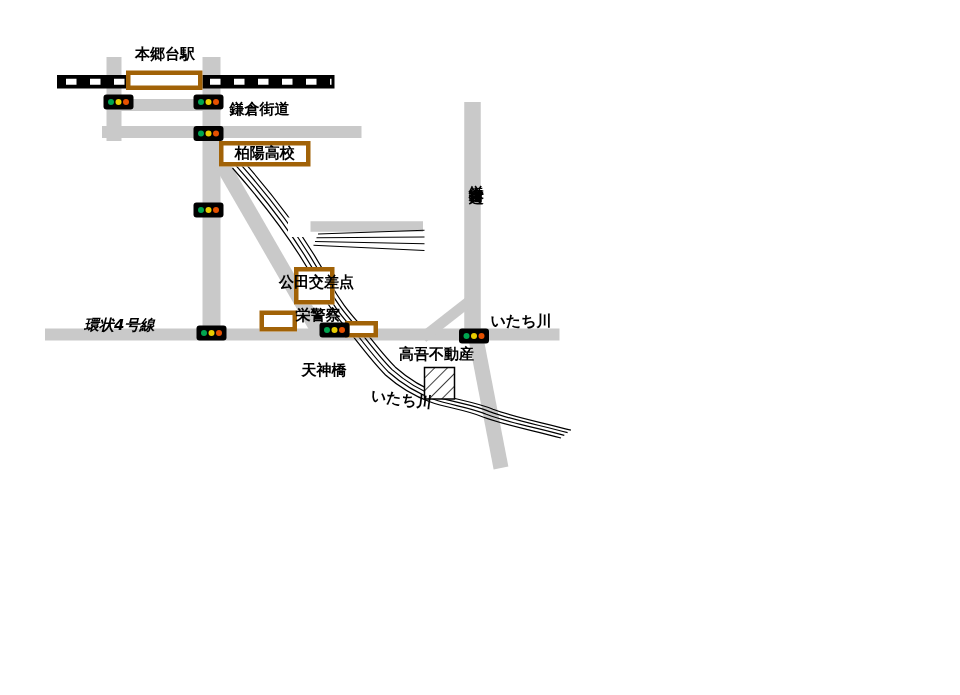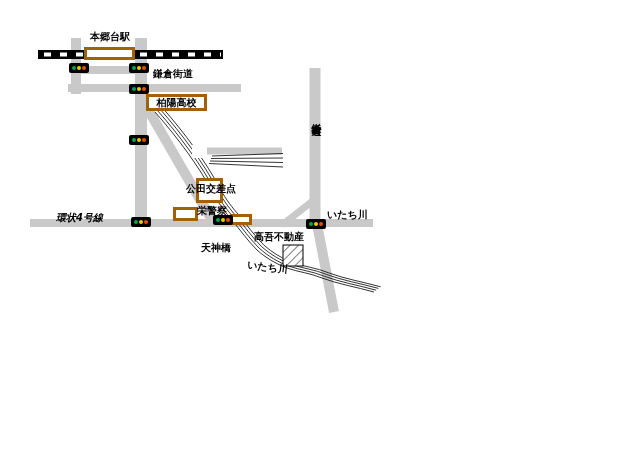--- a/index.html
+++ b/index.html
@@ -131,17 +131,17 @@
       <i class="dot-r"></i>
     </div>
 
   <div class="map-label" style="left:90px;top:32px;font-family:Liberation Mono, monospace;">本郷台駅</div>
   <div class="map-label" style="left:153px;top:68px;">鎌倉街道</div>
   <div class="map-label" style="left:186px;top:183px;">公田交差点</div>
   <div class="map-label" style="left:161px;top:205px;margin-left:36px;">栄警察</div>
   <div class="map-label" style="left:56px;top:212px;font-style:italic;">環状4号線</div>
   <div class="map-label" style="left:201px;top:242px;">天神橋</div>
   <div class="map-label" style="left:327px;top:209px;">いたち川</div>
-  <div class="map-label" style="left:254px;top:231px;">高吾不動産</div>
+  <div class="map-label" style="left:266px;top:231px;">高吾不動産</div>
   <div class="map-label tilt" style="left:248px;top:259px;">いたち川</div>
   <div class="map-label vert" style="left:311px;top:115px;">鎌倉街道</div>
 
 </div>
 
 </body></html>

